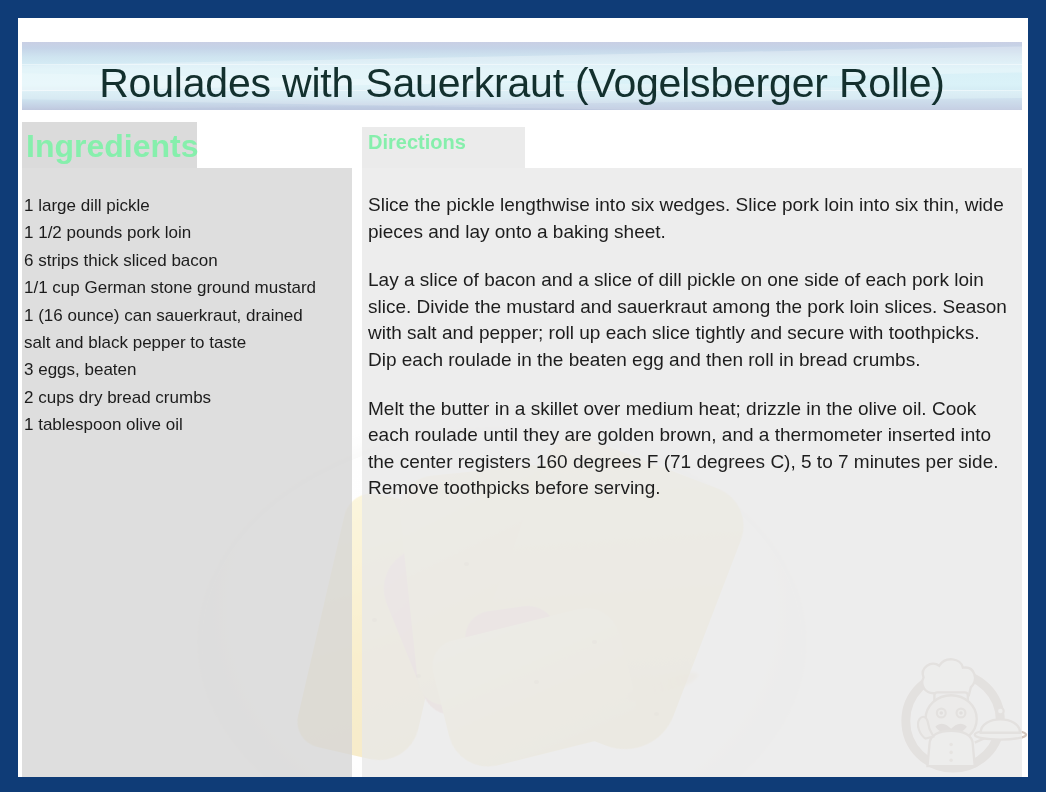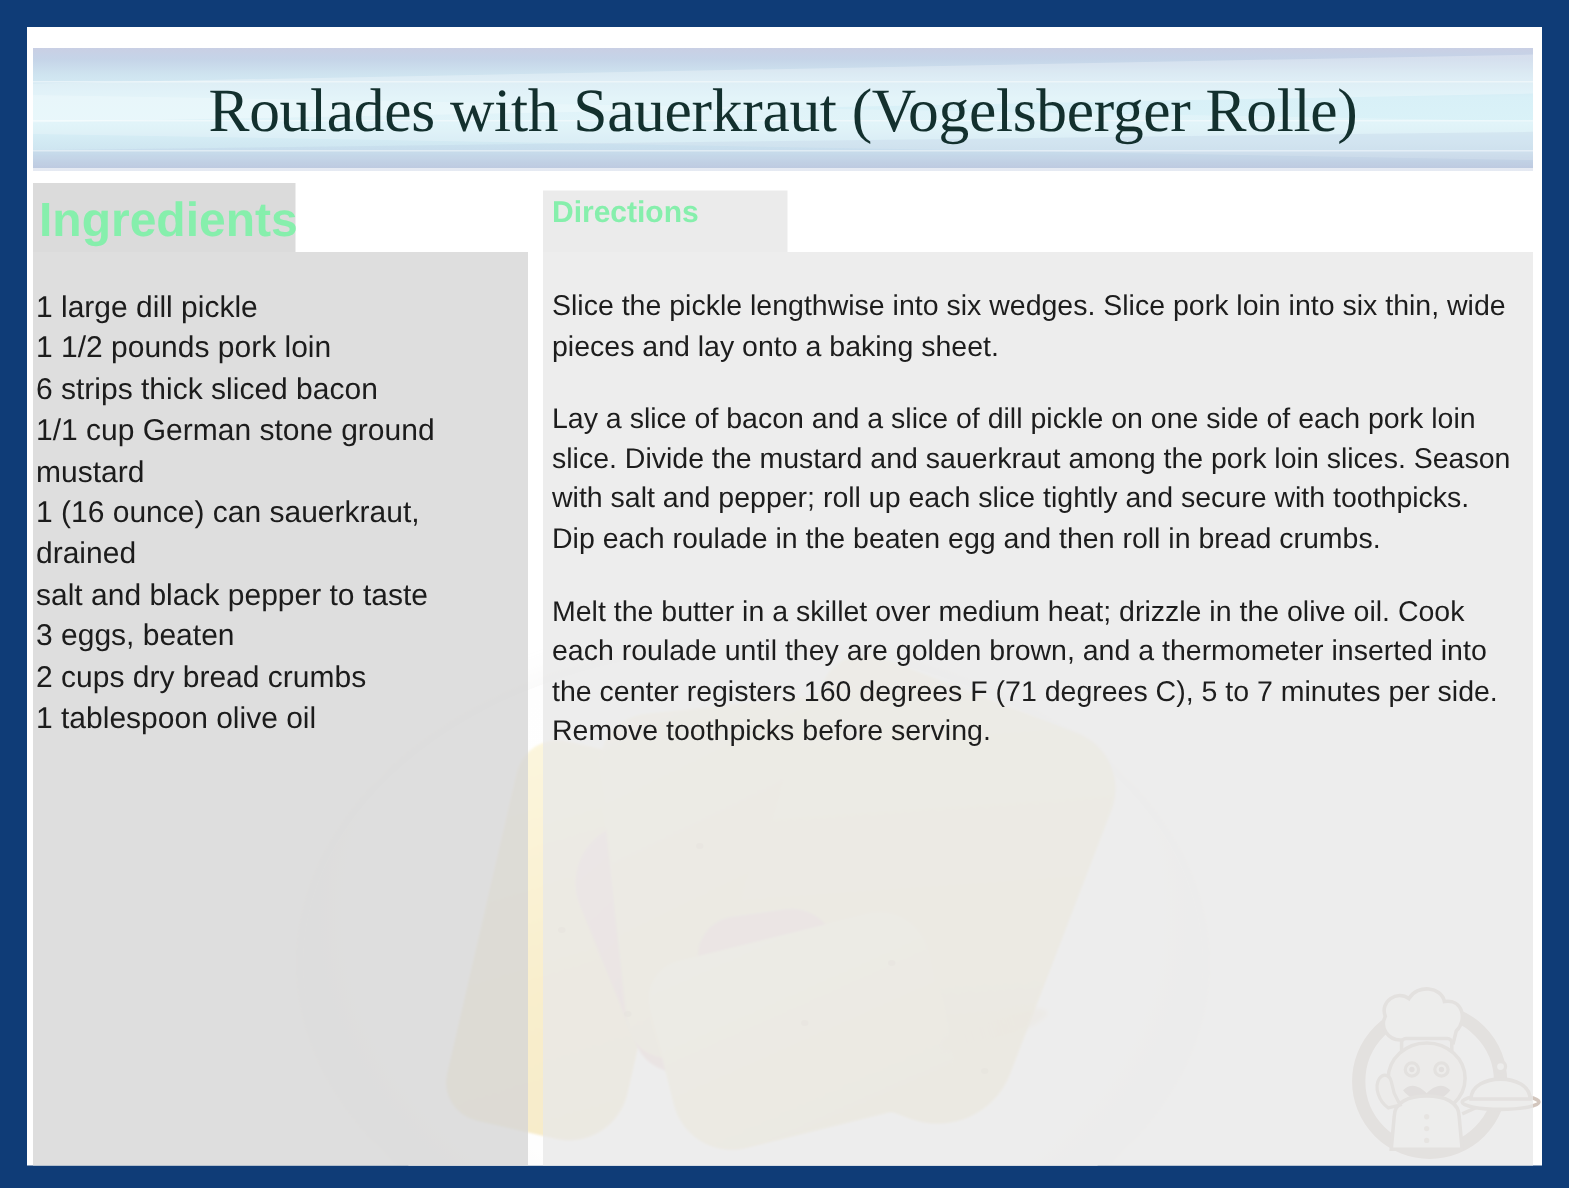--- a/index.html
+++ b/index.html
@@ -13,29 +13,28 @@
     position:absolute;left:0;top:0;width:1046px;height:792px;
     background:#0f3c77;
   }
   #white-sheet{
     position:absolute;left:18px;top:18px;
     width:1010px;height:759px;
     background:#ffffff;
   }
   
   #banner{
-    position:absolute;left:22px;top:32px;
-    width:1000px;height:82px;
+    position:absolute;left:22px;top:42px;
+    width:1000px;height:68px;
     background:
       linear-gradient(to bottom,
         #c9cfe4 0%, #c5d4e8 9%, #cfe4f0 22%,
         #d8f0f7 40%, #daf2f8 62%, #cfe6f1 82%,
         #c3cfe3 96%, #bfc8de 100%);
     overflow:hidden;
-    font-family:Liberation Serif, serif;
   }
   .banner-wave{
     position:absolute;left:-10%;width:120%;height:26px;
     background:rgba(255,255,255,.28);
     transform:rotate(-1.1deg);
   }
   .bw1{top:14px;}
   .bw2{top:40px;background:rgba(255,255,255,.20);transform:rotate(1deg);}
   .bw3{top:62px;background:rgba(178,198,222,.22);transform:rotate(-.7deg);}
   .banner-streak{
@@ -122,21 +121,21 @@
       background:rgba(232,232,232,.78);}
   #directions-head{position:absolute;left:362px;top:127px;
       width:163px;height:41px;background:rgba(232,232,232,.85);}
   .section-title{
       position:absolute;white-space:nowrap;color:#86efac;font-weight:700;}
   #ingredients-title{left:26px;top:128px;font-size:32px;}
   #directions-title{left:368px;top:131px;font-size:20px;}
   
   #ingredients-list{
       position:absolute;left:24px;top:192px;width:322px;
-      font-size:20px;line-height:27.4px;color:#1c1c1c;}
+      font-size:17px;line-height:27.4px;color:#1c1c1c;}
   #ingredients-list div{white-space:pre-wrap;}
   #directions-body{
       position:absolute;left:368px;top:192px;width:640px;
       font-size:19px;line-height:26.6px;color:#1d1d1d;}
   #directions-body p{margin:0 0 22px 0;}
   #directions-body p:last-child{margin-bottom:0;}
 </style>
 </head>
 <body>
 

